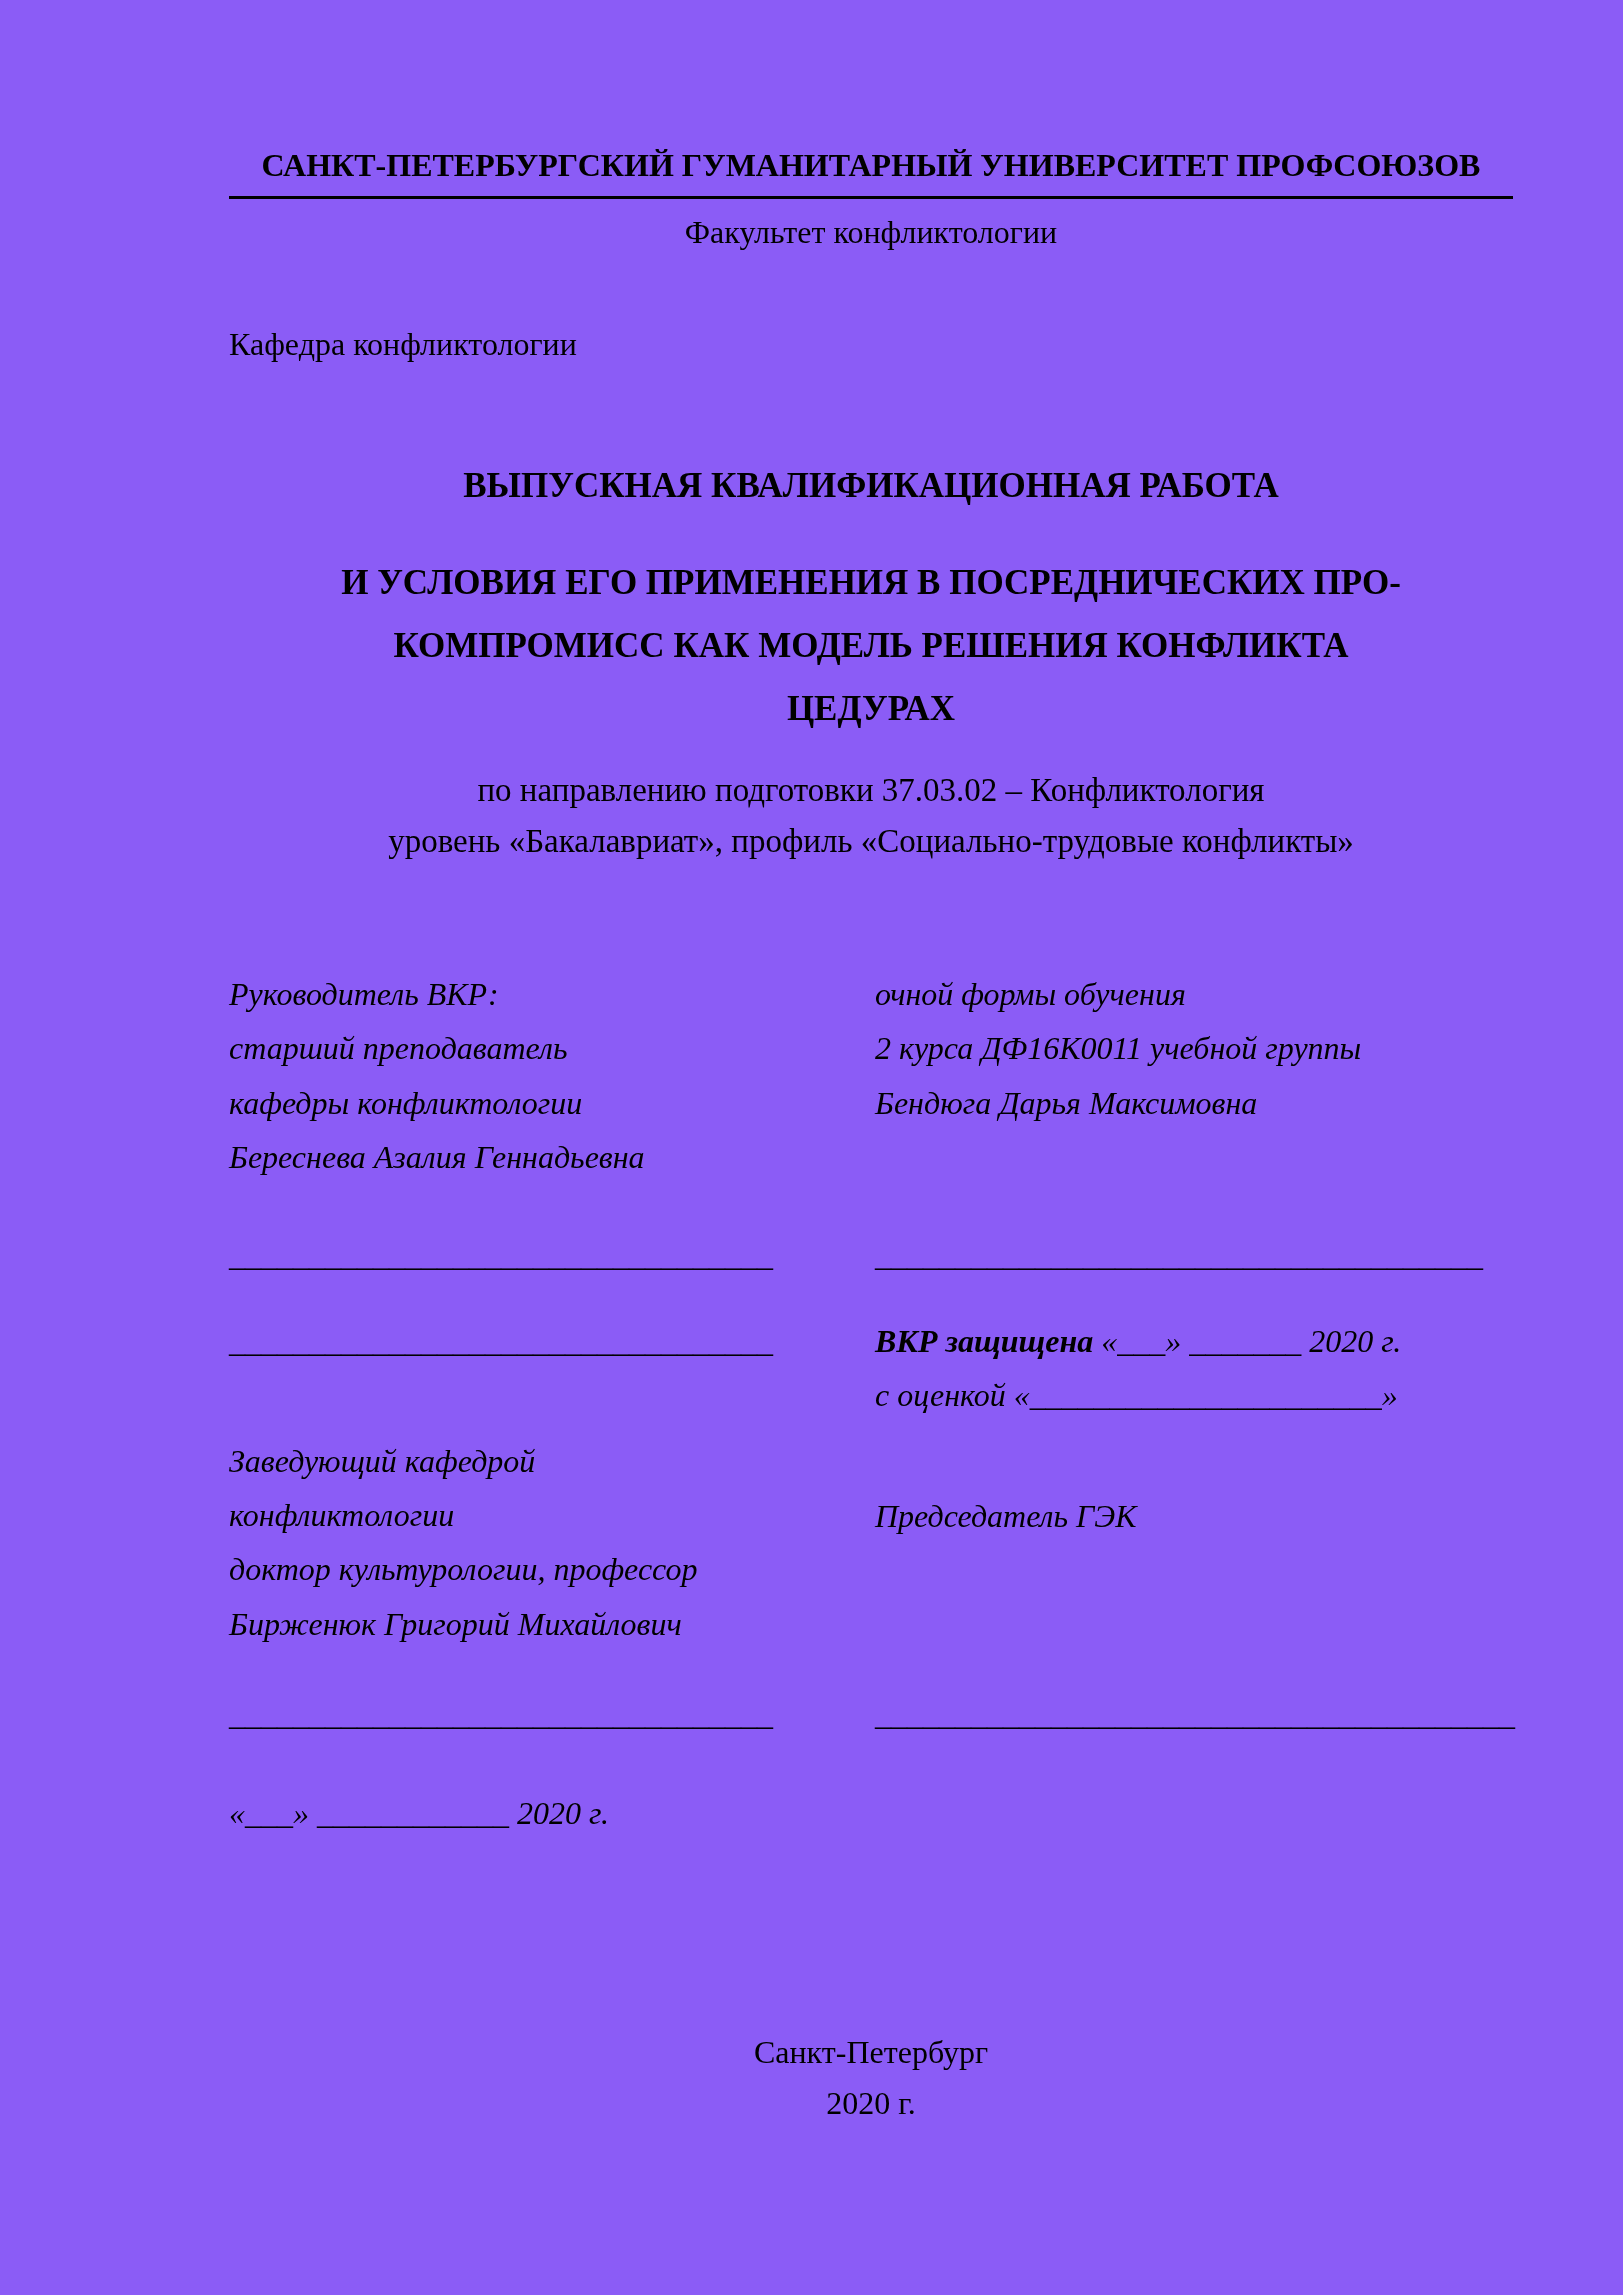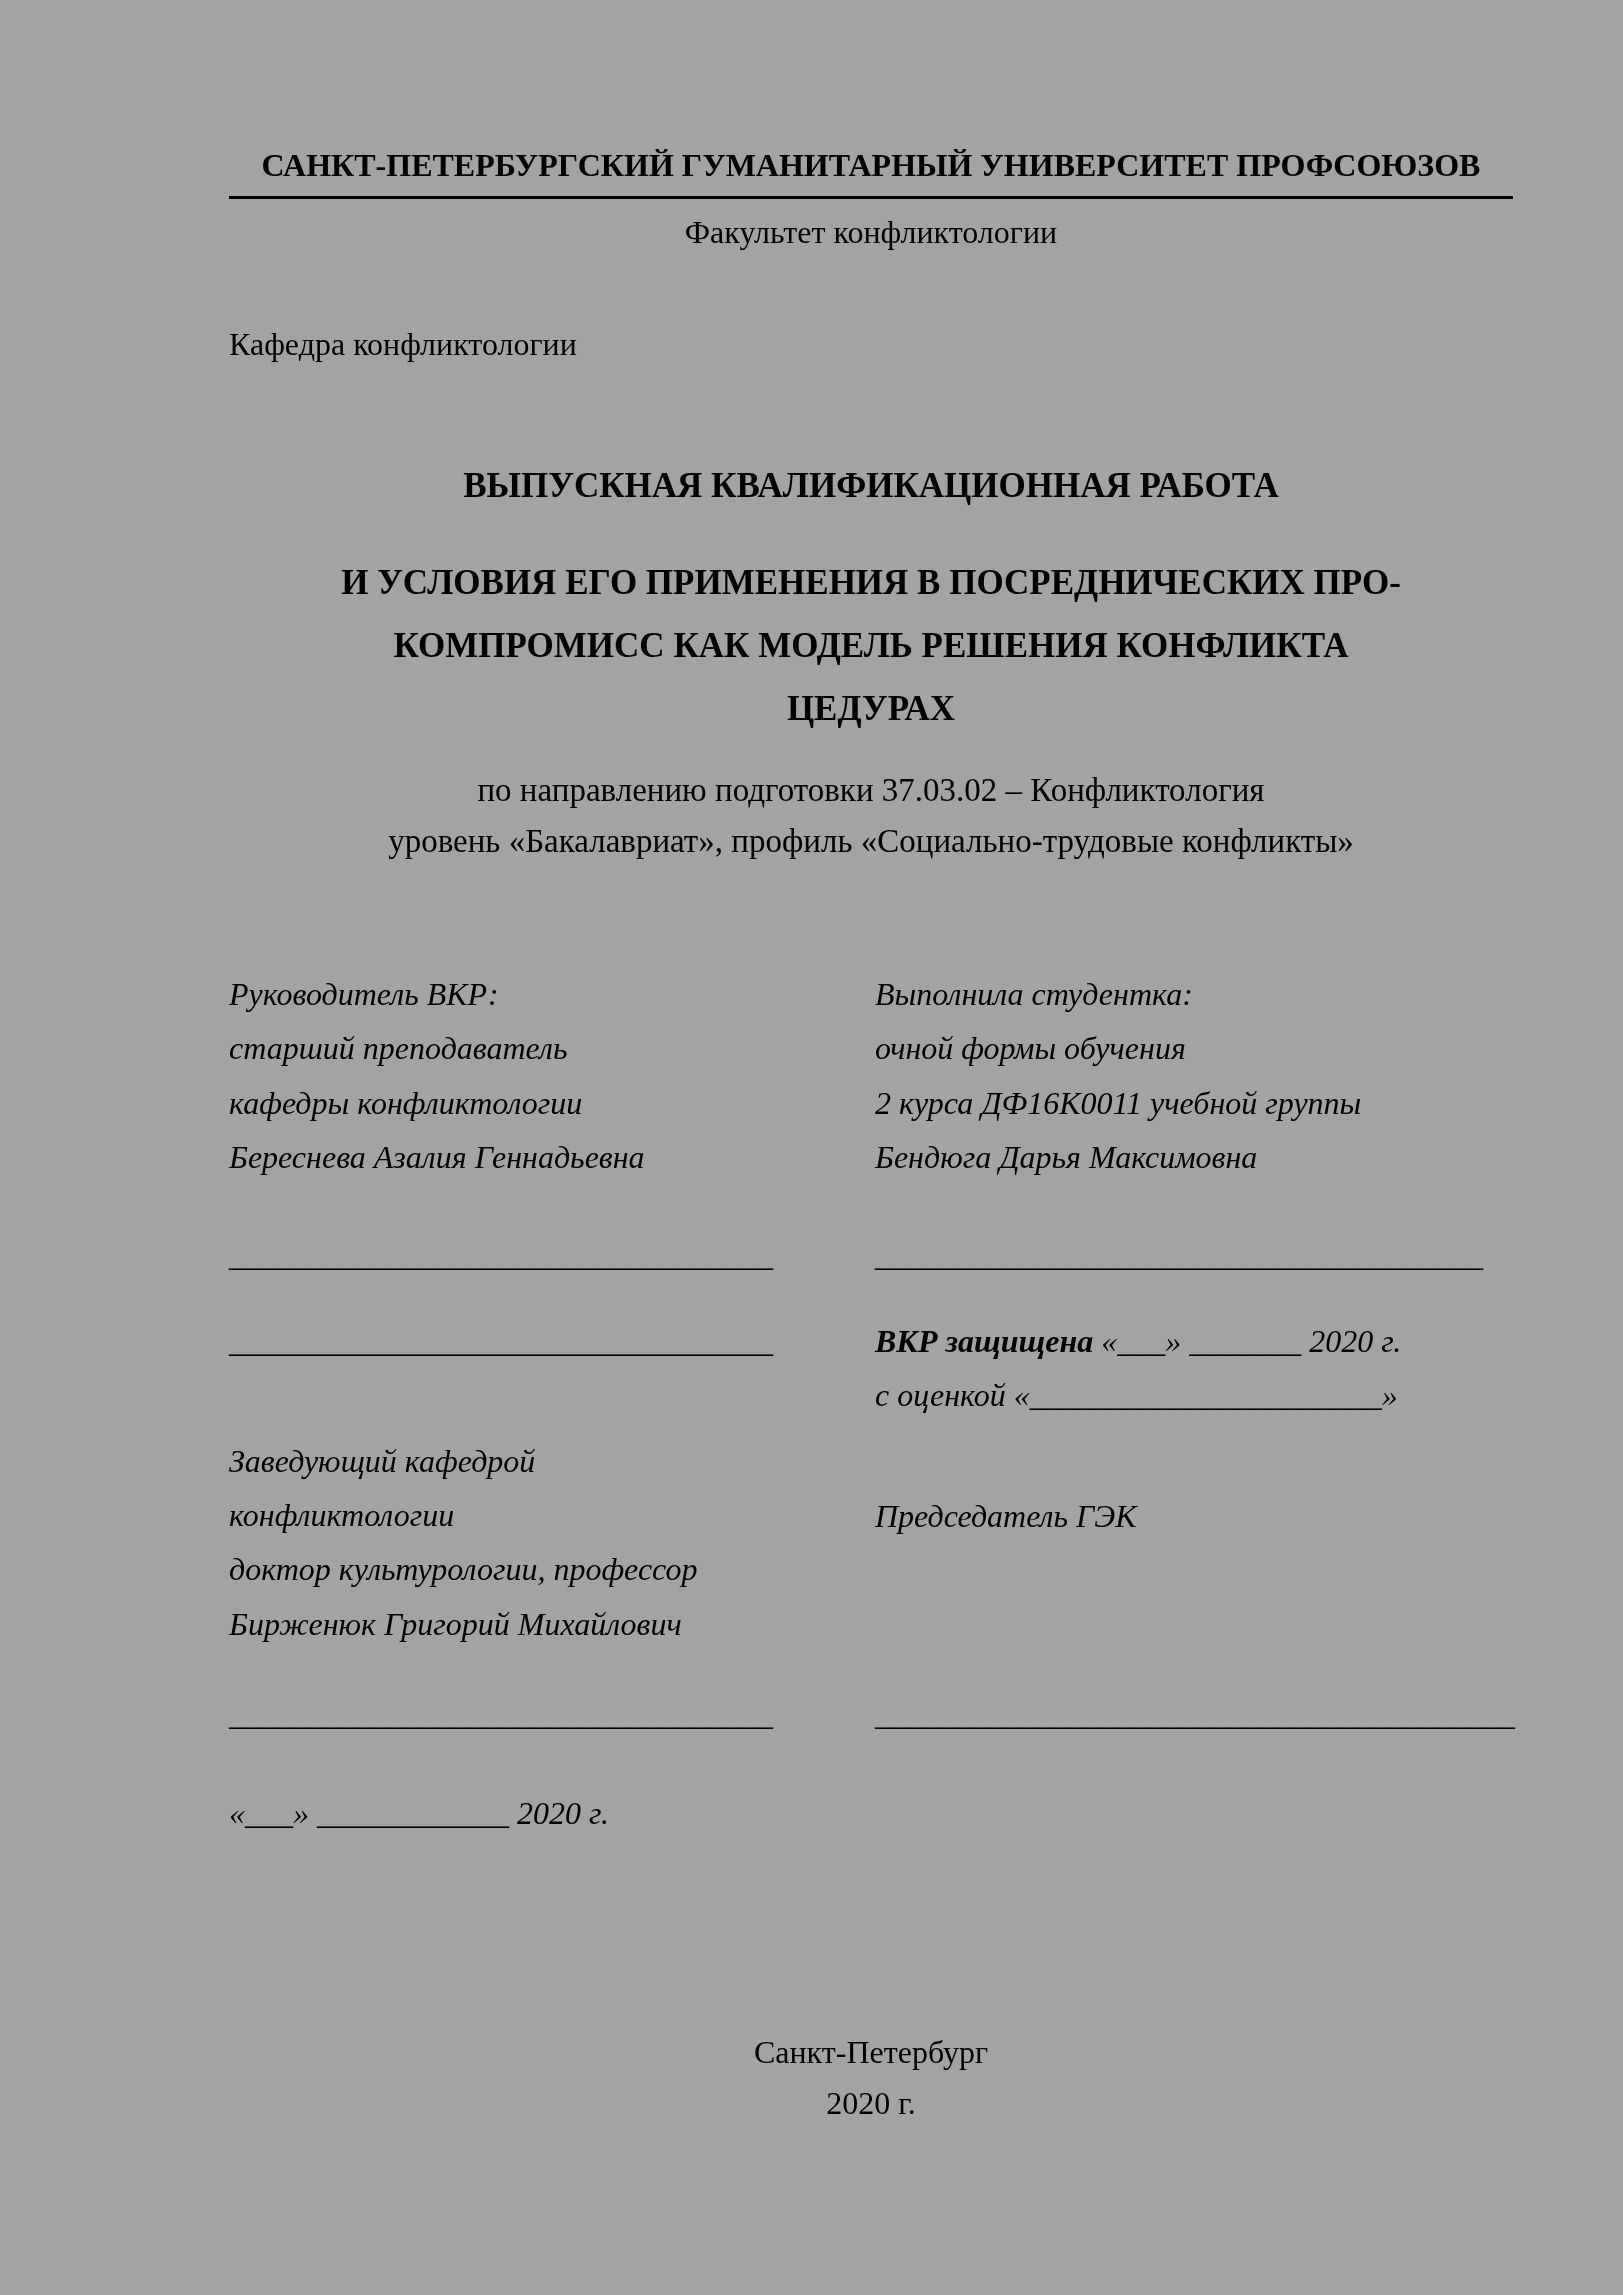--- a/index.html
+++ b/index.html
@@ -1,21 +1,21 @@
 <!DOCTYPE html>
 <html style="font-size:12.6px"><head>
 <meta charset="utf-8">
 <style>
   * { margin: 0; padding: 0; box-sizing: border-box; }
   html, body { background: #ffffff; }
   .page {
     position: relative;
     width: 1623px;
     height: 2295px;
-    background: #a3a3a3;
+    background: #8b5cf6;
     color: #000000;
     font-family: "Liberation Serif", "DejaVu Serif", serif;
     font-size: 32px;
     line-height: 1.7;
     padding: 145px 110px 0 229px;
     overflow: hidden;
   }
   .university {
     font-weight: bold;
     text-align: center;
@@ -94,21 +94,20 @@
 
   <div class="sig-grid">
 
     <div class="cell">
       <div>Руководитель ВКР:</div>
       <div>старший преподаватель</div>
       <div>кафедры конфликтологии</div>
       <div>Береснева Азалия Геннадьевна</div>
     </div>
     <div class="cell">
-      <div>Выполнила студентка:</div>
       <div>очной формы обучения</div>
       <div>2 курса ДФ16К0011 учебной группы</div>
       <div>Бендюга Дарья Максимовна</div>
     </div>
 
     <div class="cell row2">__________________________________</div>
     <div class="cell row2">______________________________________</div>
 
     <div class="cell row3">__________________________________</div>
     <div class="cell row3">

